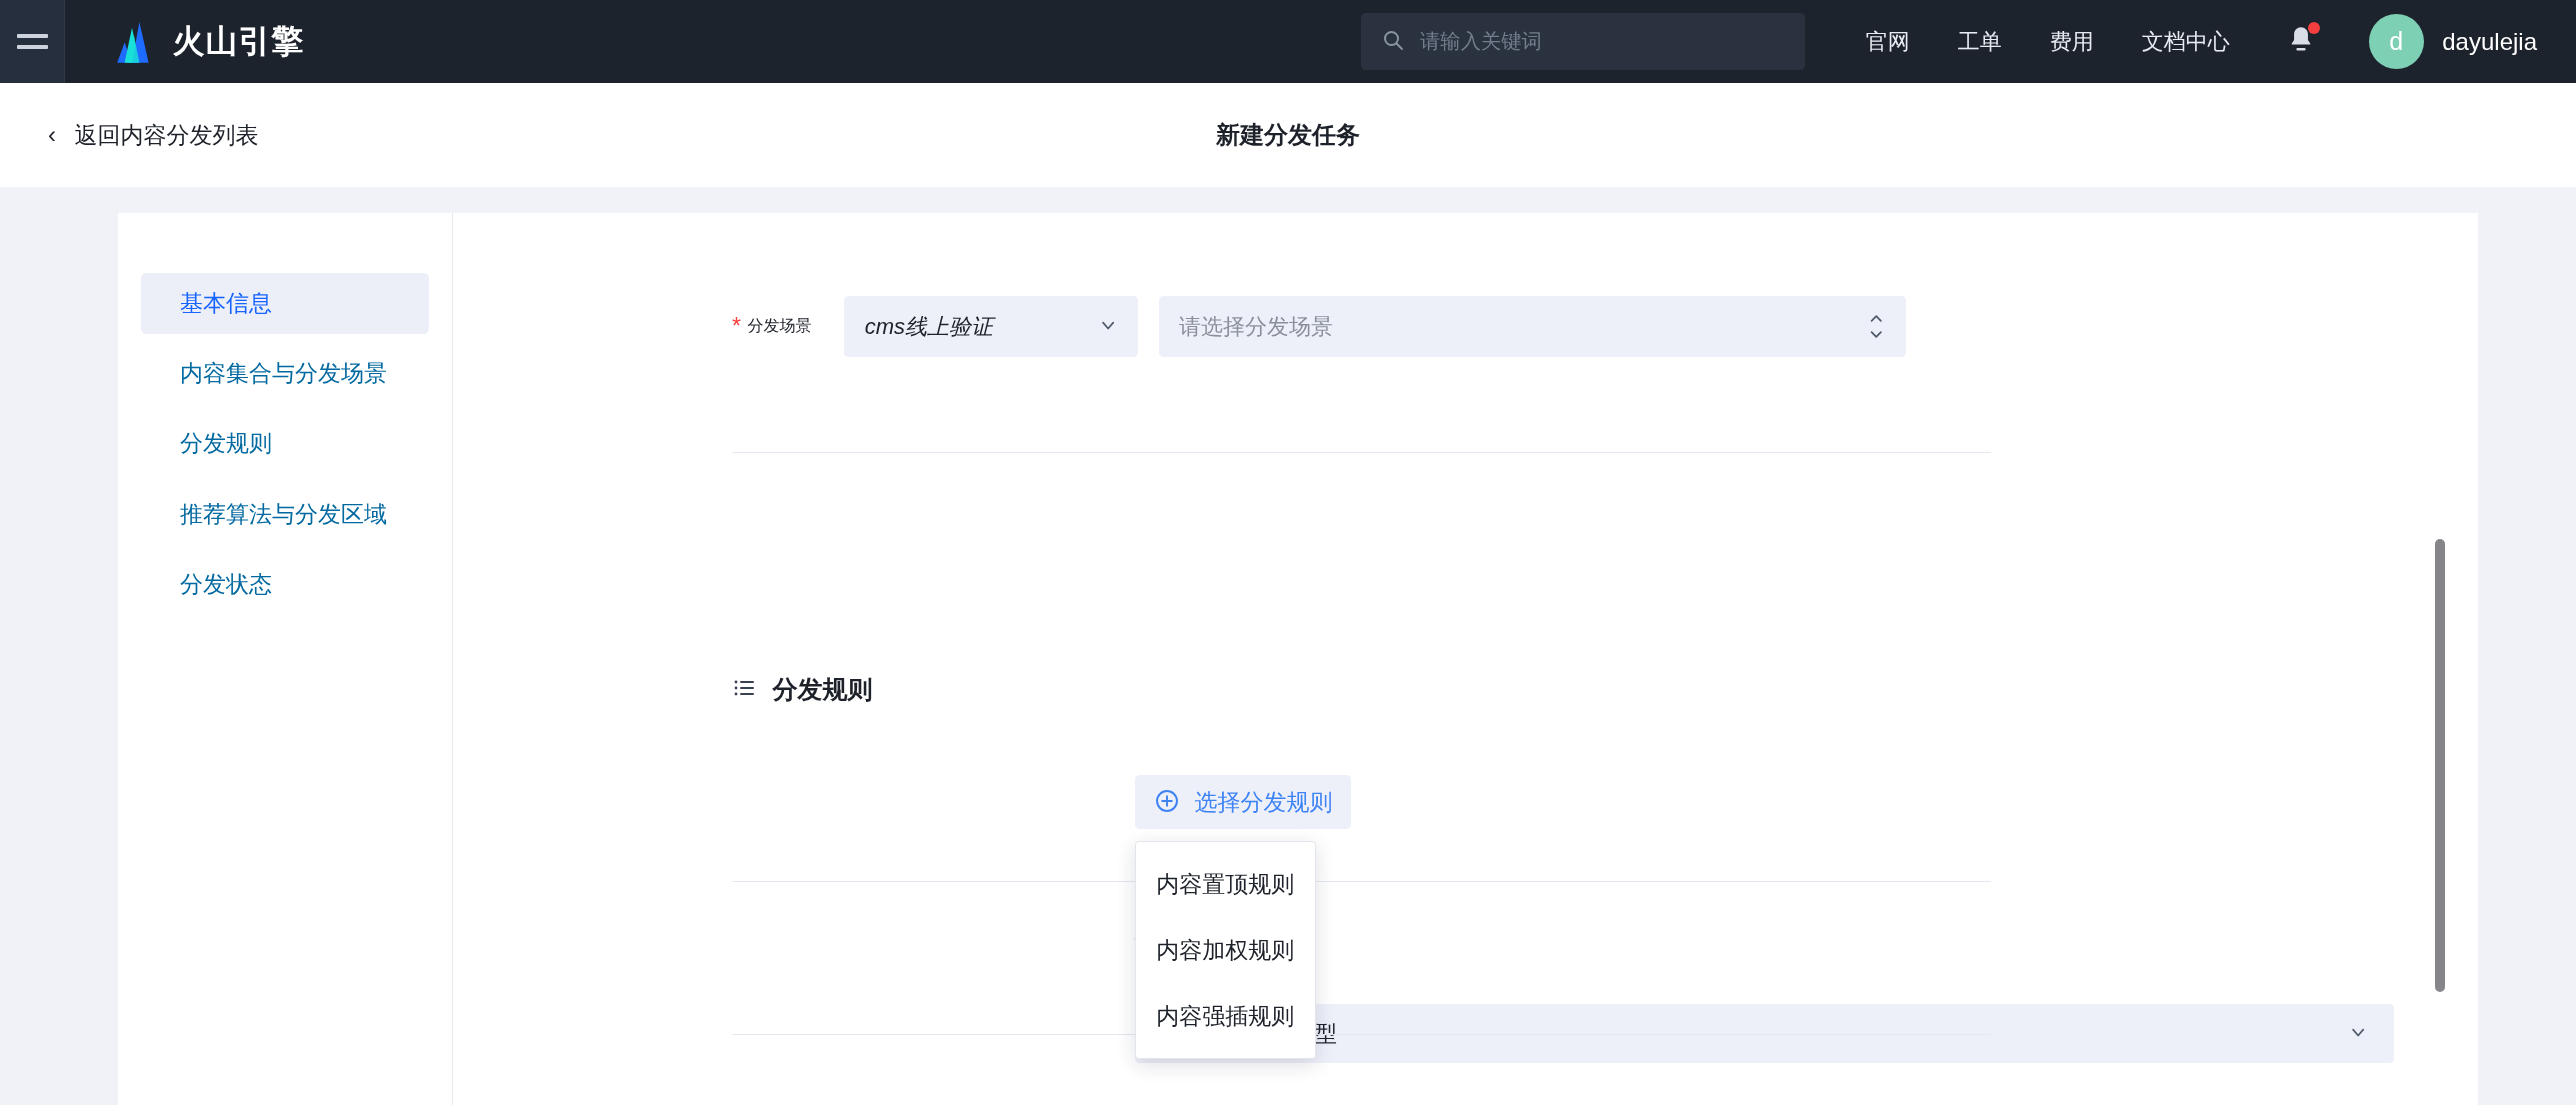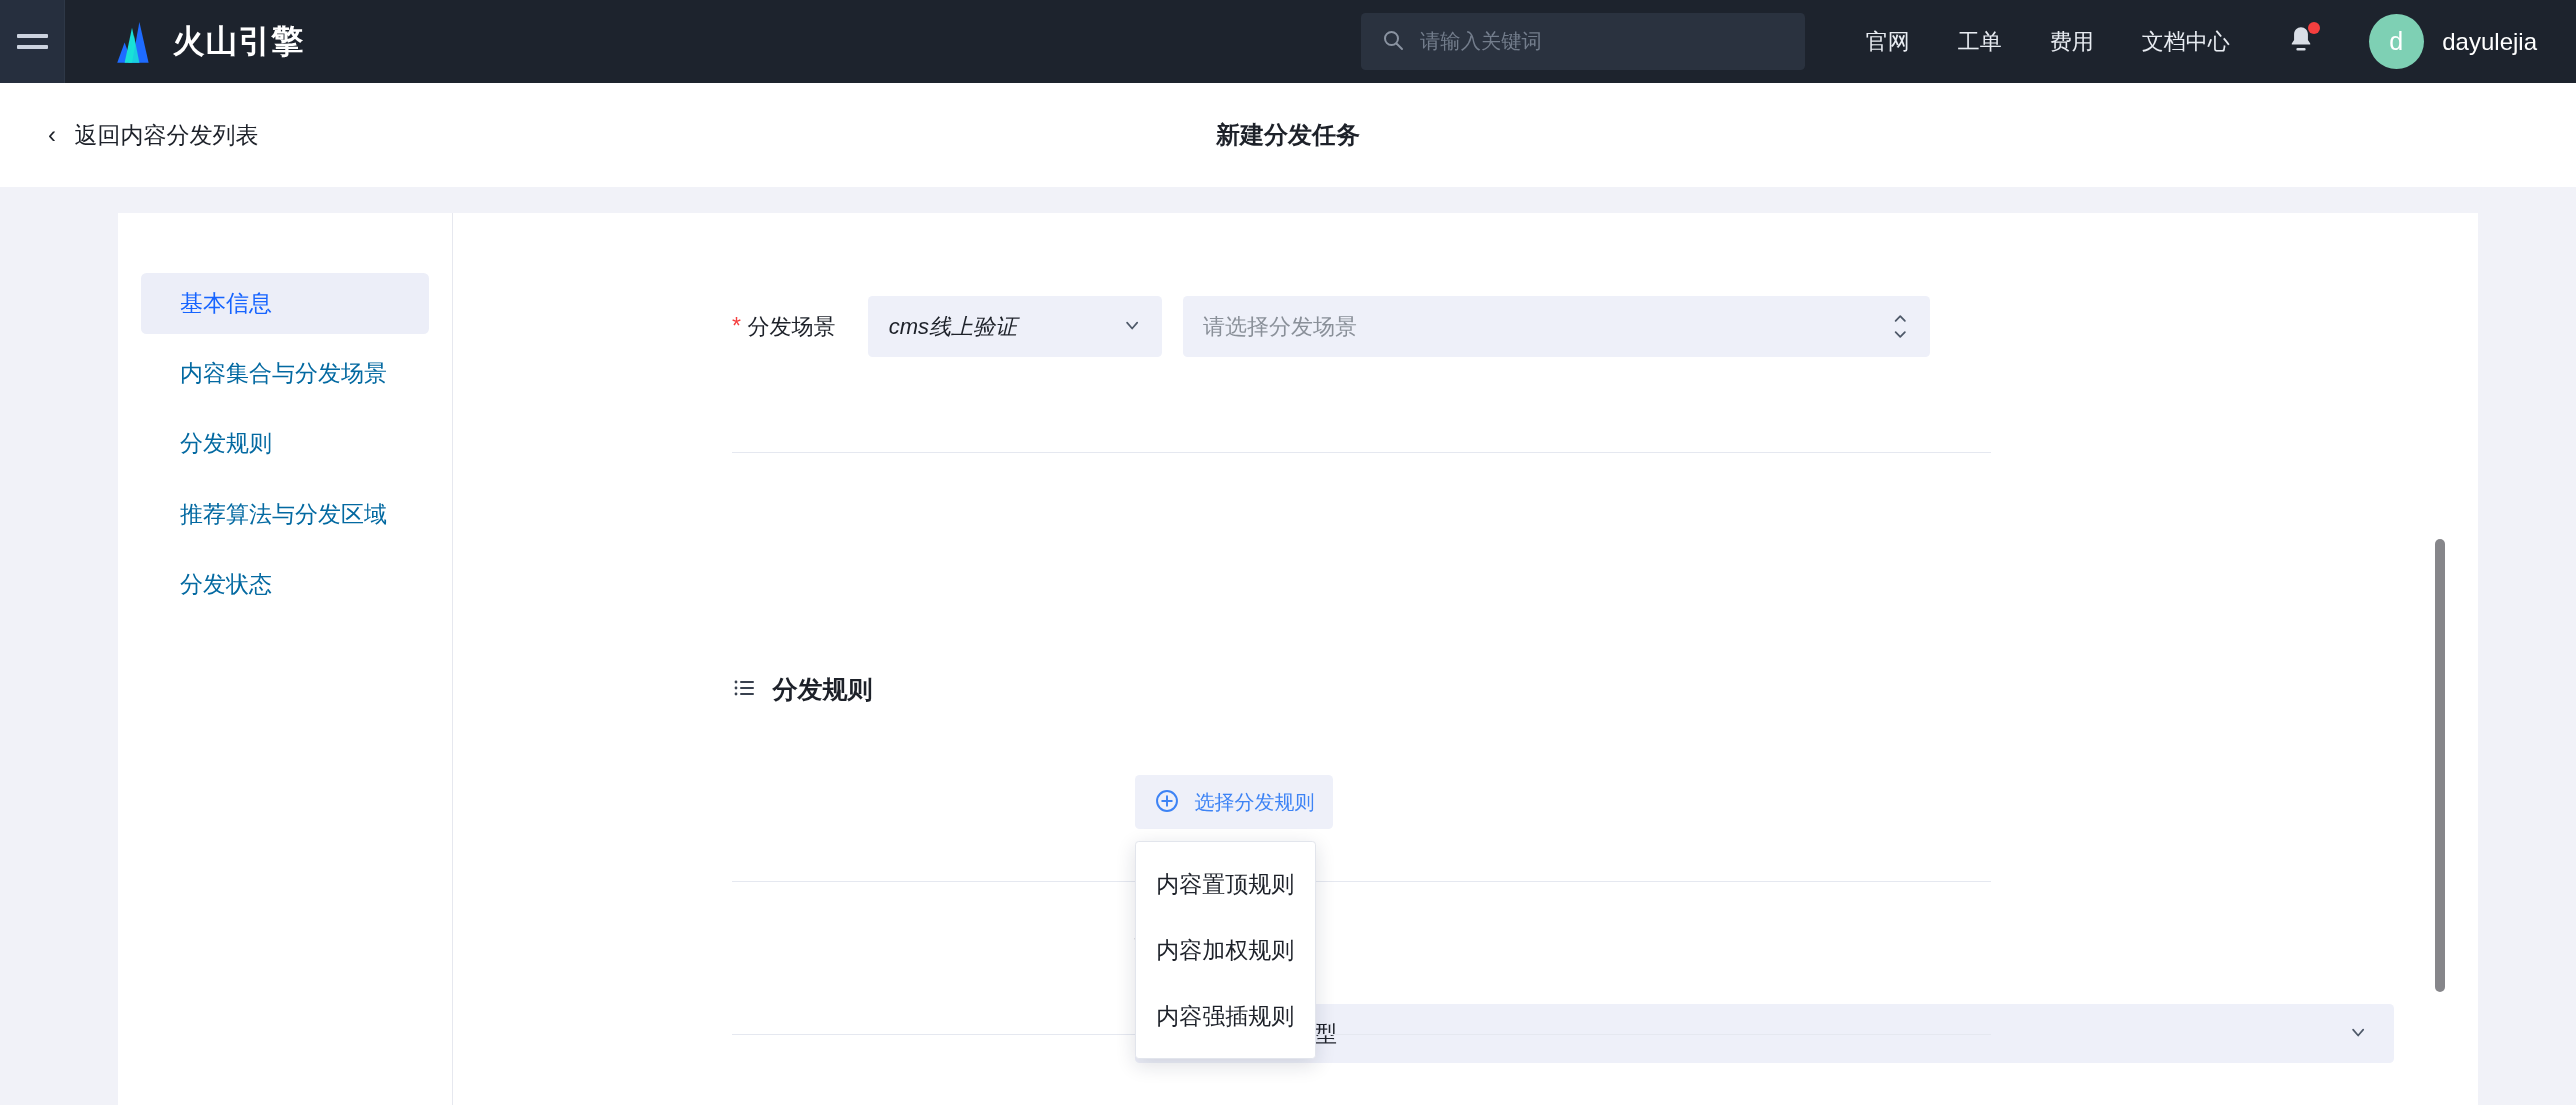--- a/index.html
+++ b/index.html
@@ -130,21 +130,21 @@
 
   
   .main-pane {
     flex: 1; position: relative; overflow: hidden;
   }
   .form-row {
     position: absolute; left: 279px; top: 83px;
     display: flex; align-items: center;
   }
   .req-star { color: #f53f3f; font-size: 23px; margin-right: 6.5px; line-height: 1; }
-  .field-label { color: #1d2129; font-size: 22px; white-space: nowrap; }
+  .field-label { color: #1d2129; font-size: 16px; white-space: nowrap; }
   .select-box {
     background: #eef0f9; border: none; border-radius: 4.6px;
     height: 61px; display: flex; align-items: center;
     padding: 0 20.3px; cursor: pointer; position: relative;
   }
   .select-scene { width: 294px; margin-left: 33px; font-style: italic; }
   .select-value { color: #1d2129; font-size: 22px; flex: 1; white-space: nowrap; }
   .select-placeholder { color: #8a9099; font-size: 22px; flex: 1; }
   .select-scene2 { width: 747px; margin-left: 20.3px; }
   .chev { color: #4e5969; flex: 0 0 auto; }
@@ -161,21 +161,21 @@
   .sec-head .sec-title {
     color: #1d2129; font-size: 25px; font-weight: 700; white-space: nowrap;
   }
 
   .add-rule-btn {
     position: absolute; left: 682px; top: 562px;
     height: 54px; background: #eef0f9; border-radius: 4.6px;
     display: flex; align-items: center; gap: 15px;
     padding: 0 18.5px; cursor: pointer;
   }
-  .add-rule-btn .lbl { color: #3d83f5; font-size: 20px; white-space: nowrap; }
+  .add-rule-btn .lbl { color: #3d83f5; font-size: 23px; white-space: nowrap; }
 
   
   .dropdown {
     position: absolute; left: 682px; top: 628px;
     width: 181px; background: #ffffff;
     border: 0.9px solid #e2e5ec;
     border-radius: 3.7px;
     box-shadow: 0 5.5px 20.3px rgba(20,28,55,0.14);
     padding: 9.2px 0; z-index: 40;
   }

